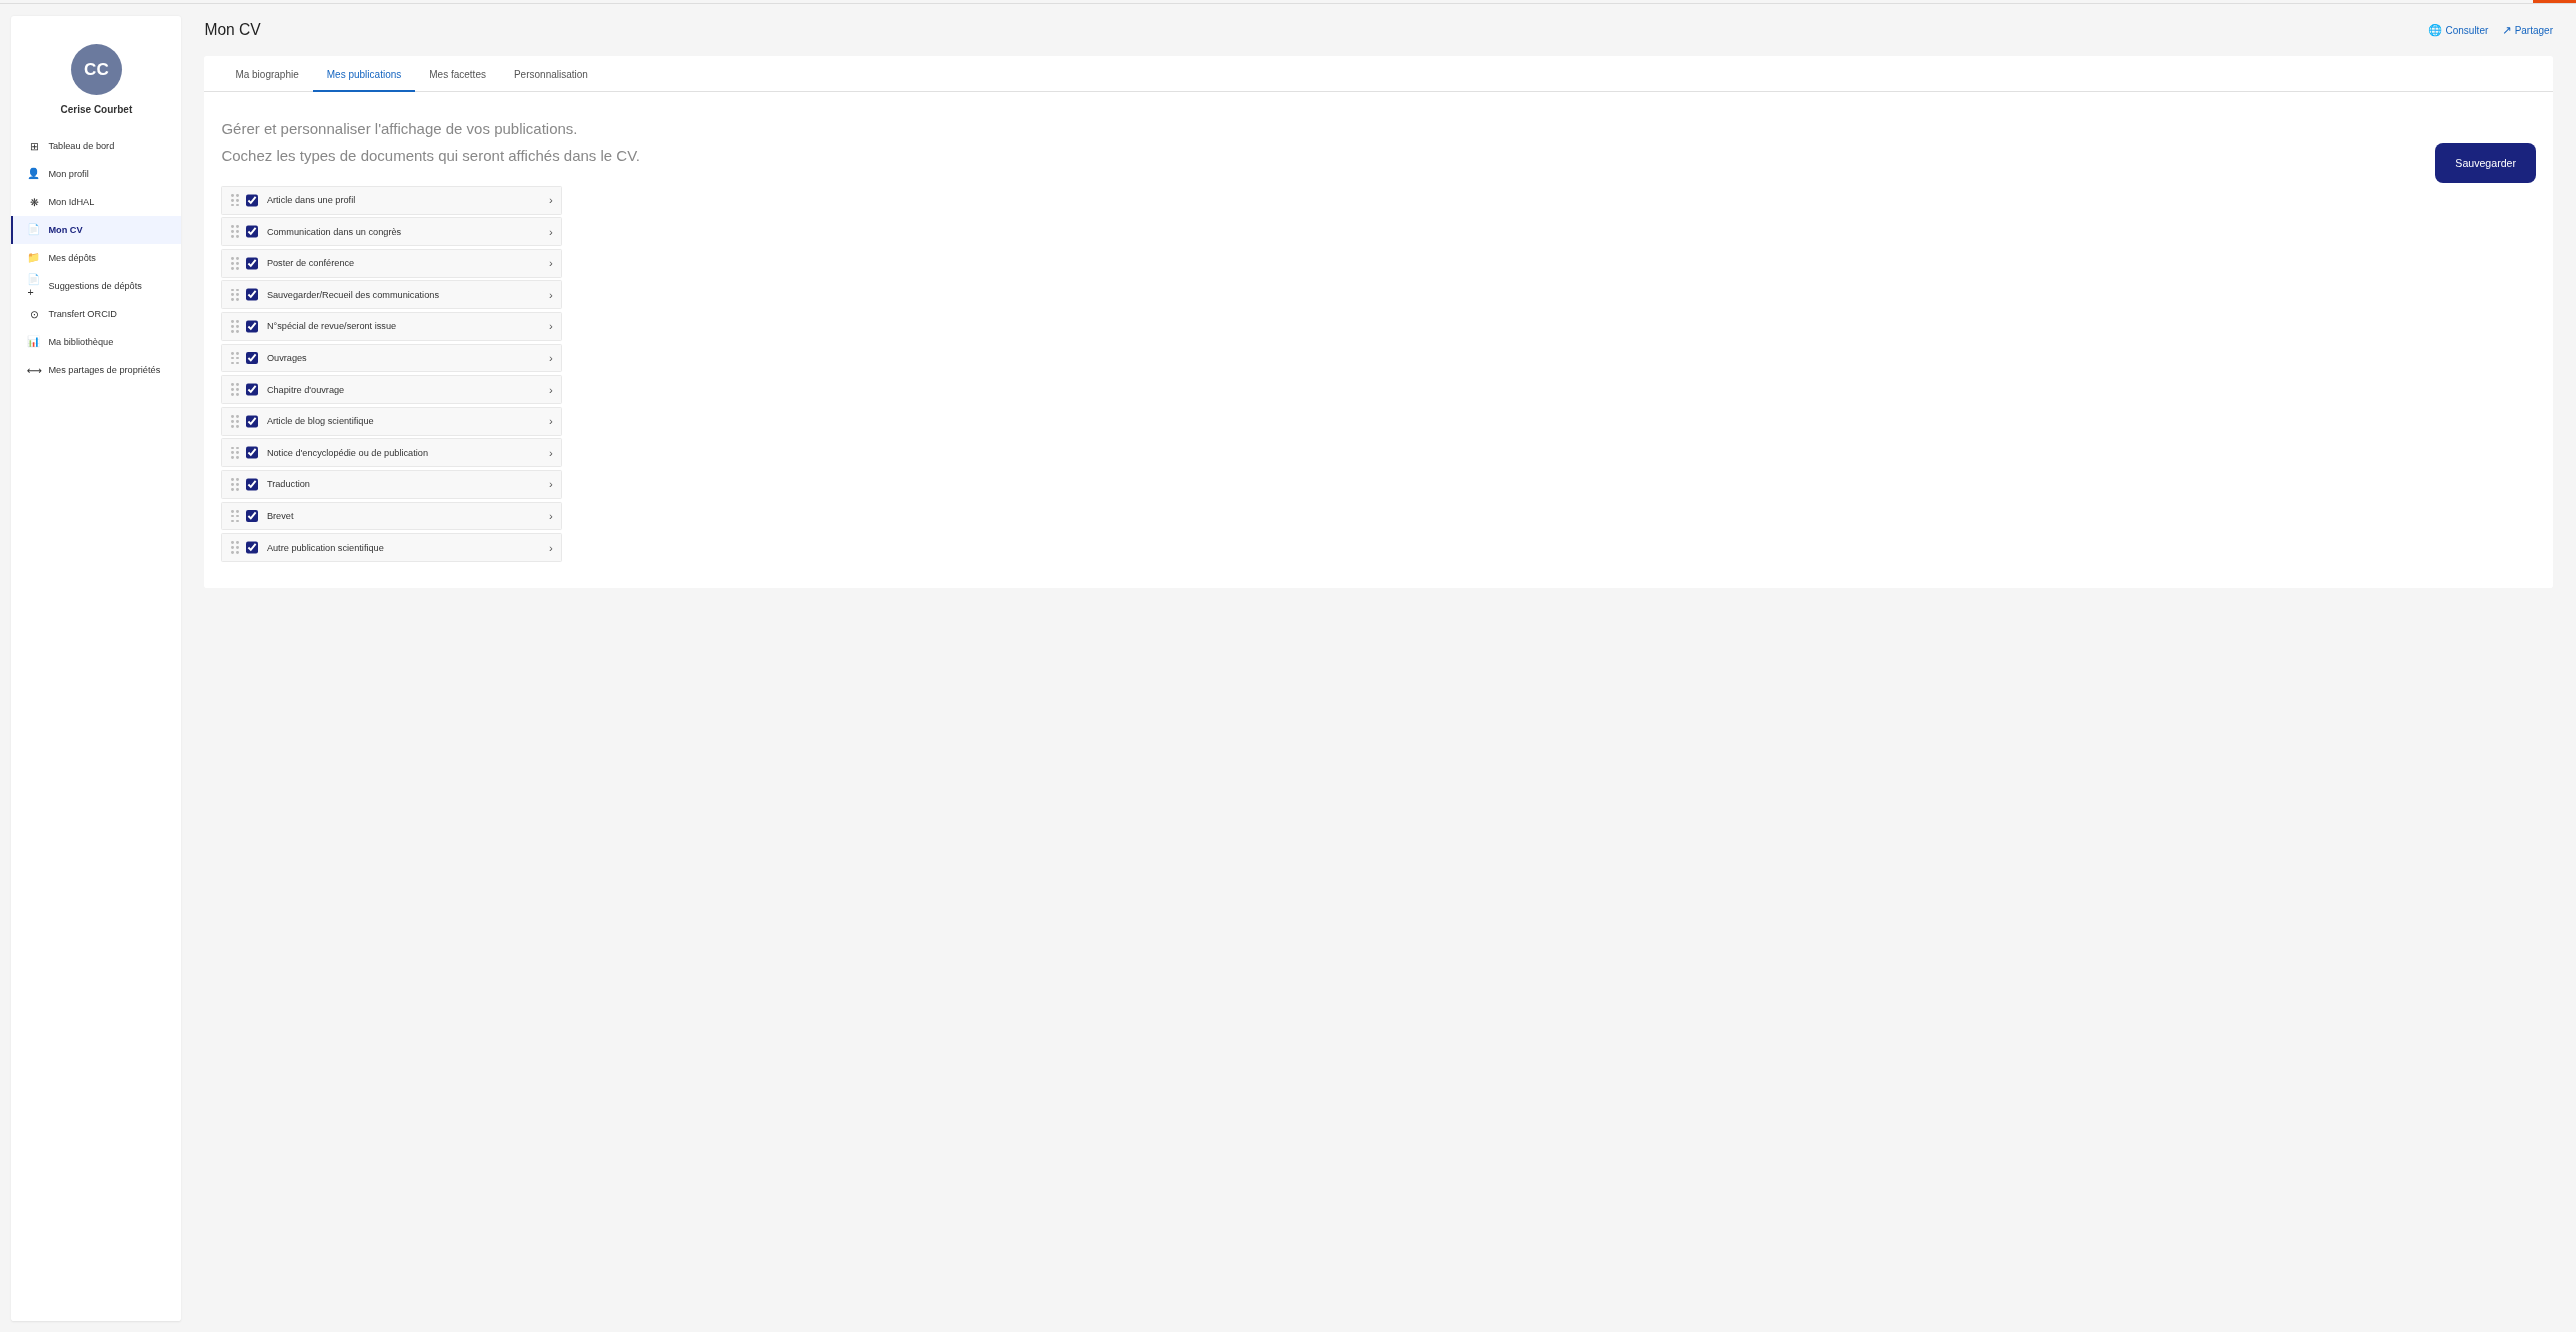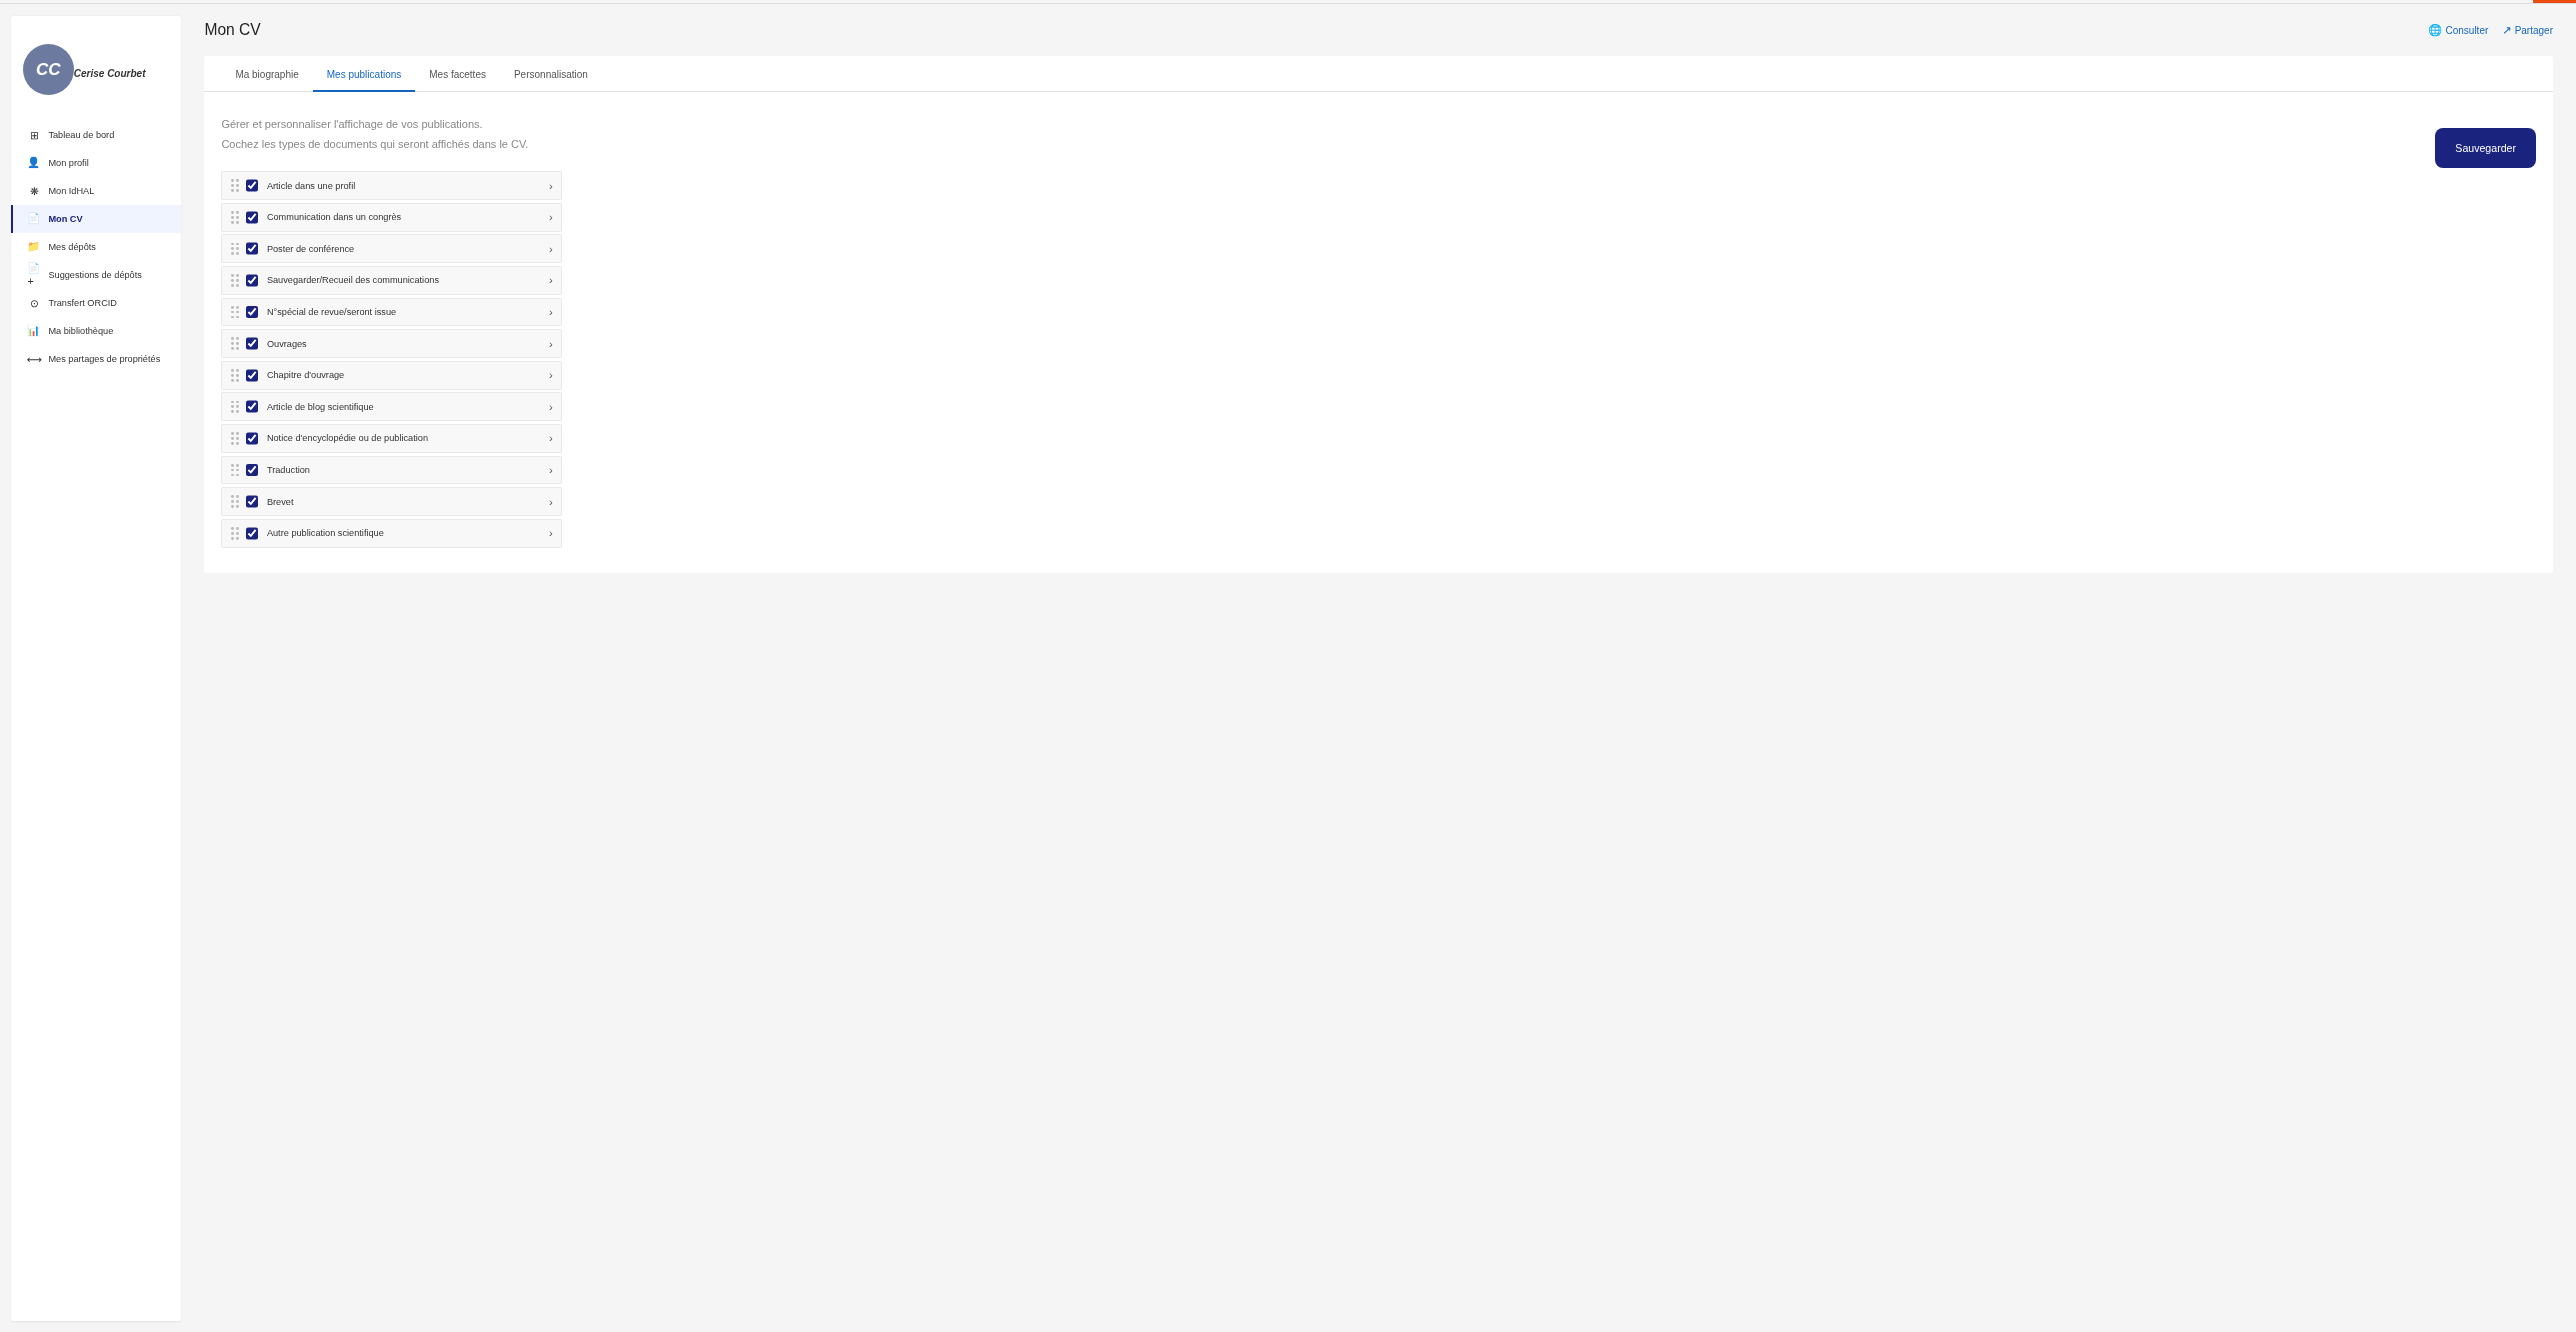--- a/index.html
+++ b/index.html
@@ -30,23 +30,23 @@
       min-width: 170px;
       background: #fff;
       padding: 17px 0 17px 0;
       margin: 11.4px 0 11.4px 11.4px;
       border-radius: 2.8px;
       box-shadow: 0 0.7px 2.1px rgba(0,0,0,0.08);
     }
 
     .sidebar-avatar-area {
       display: flex;
+      flex-direction: column;
       align-items: center;
       padding: 11.4px 11.4px 17px 11.4px;
-      font-style: italic;
     }
 
     .avatar-circle {
       width: 51px;
       height: 51px;
       border-radius: 50%;
       background: #6b7a9e;
       display: flex;
       align-items: center;
       justify-content: center;
@@ -162,21 +162,21 @@
     
     .content-area {
       background: #fff;
       border-radius: 0 0 2.8px 2.8px;
       padding: 23px 17px;
       min-height: 355px;
     }
 
     .content-description {
       color: #888;
-      font-size: 11px;
+      font-size: 15px;
       line-height: 1.8;
       margin-bottom: 17px;
     }
 
     .save-button {
       float: right;
       background: #1a237e;
       color: #fff;
       border: none;
       padding: 14px 20px;

